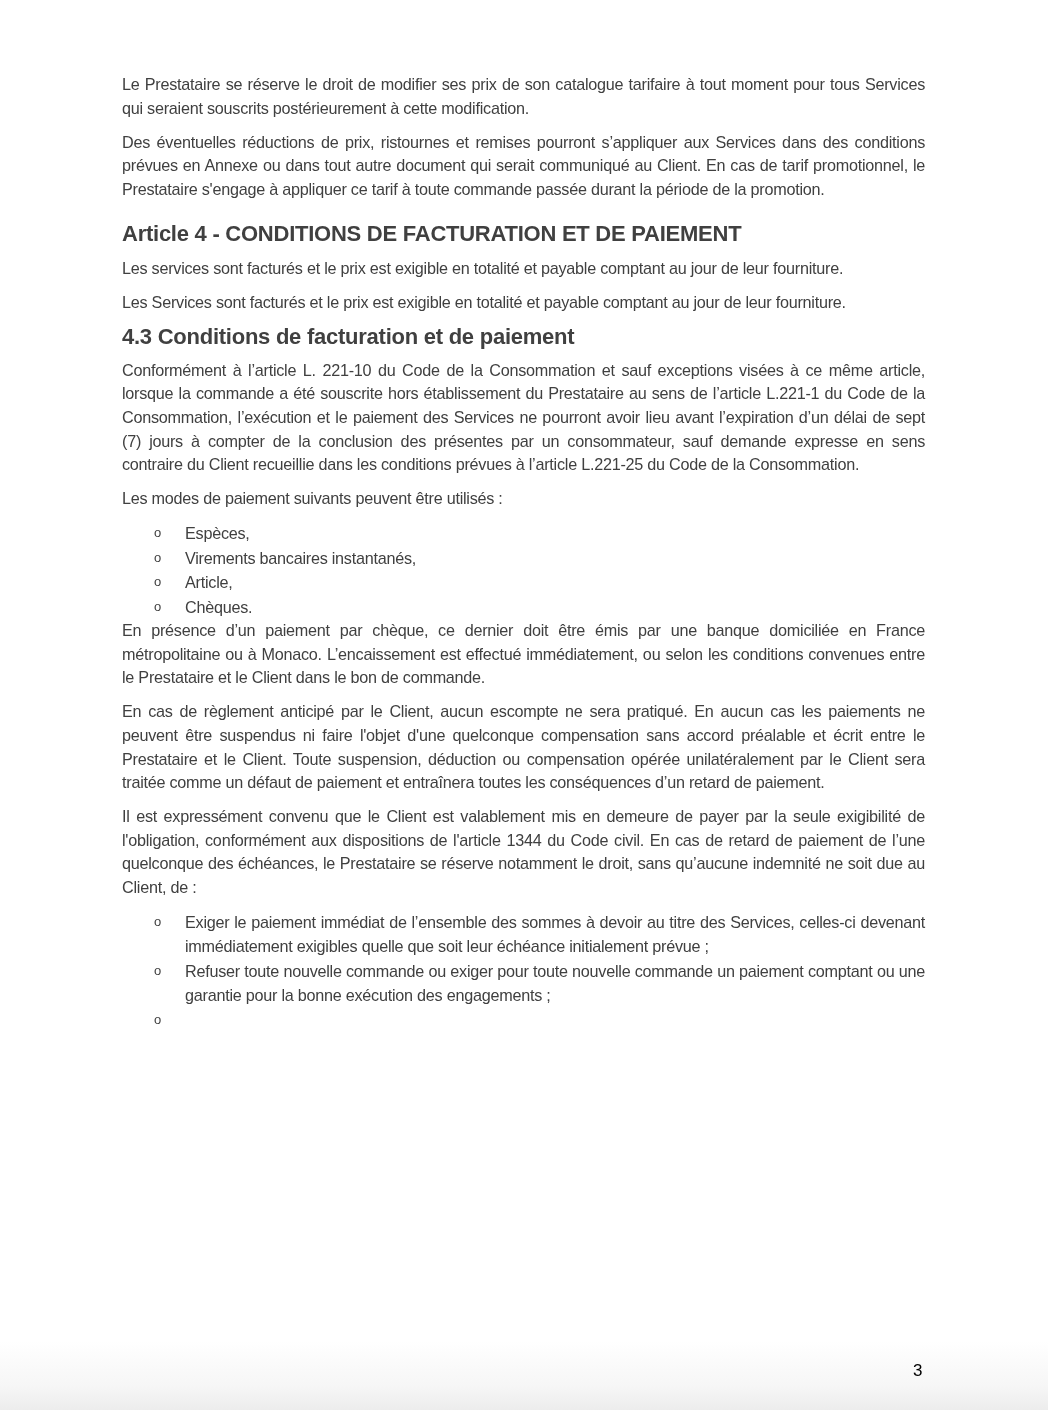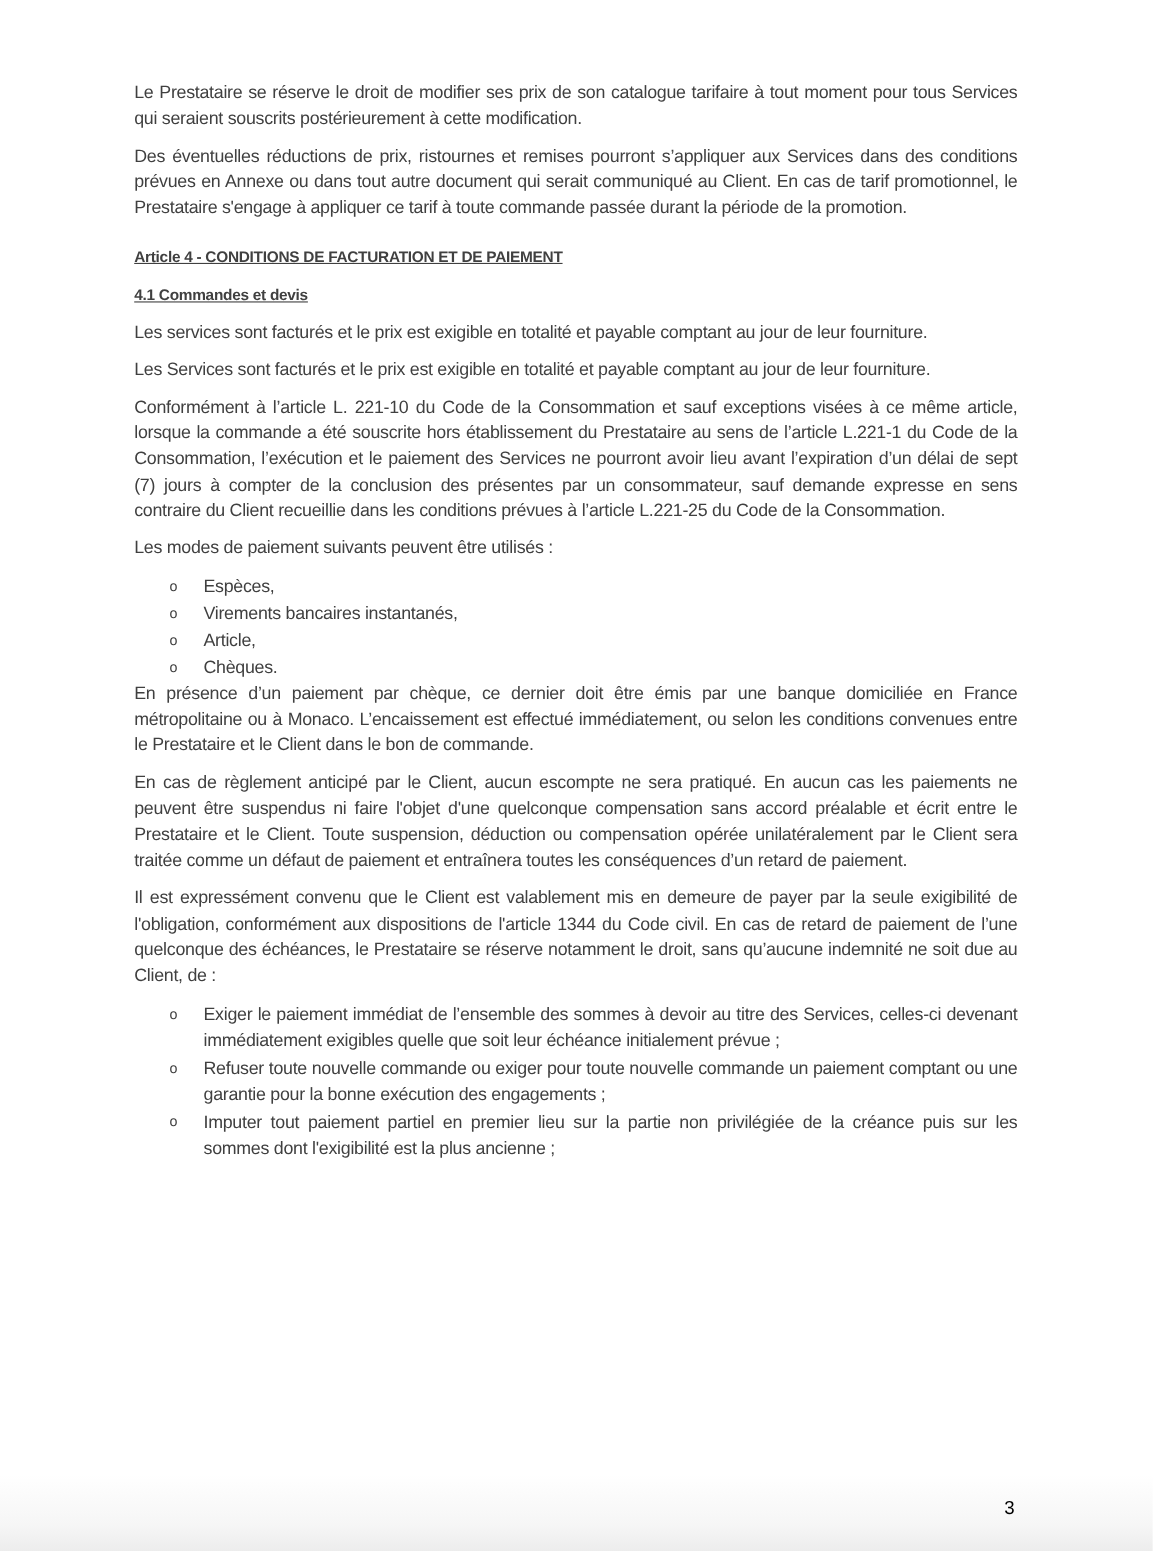--- a/index.html
+++ b/index.html
@@ -31,25 +31,24 @@
     p {
       margin: 0;
       font-size: 16.2px;
       line-height: 23.6px;
       text-align: justify;
       letter-spacing: -0.25px;
     }
     .para { margin-bottom: 10.5px; }
     .heading {
       font-weight: bold;
-      font-size: 14px;
+      font-size: 22px;
       line-height: 23.6px;
       margin: 0 0 10.5px 0;
       letter-spacing: -0.25px;
-      text-decoration: underline;
     }
     .article-title { margin-top: 21px; }
     ul.bullets {
       list-style: none;
       margin: 0;
       padding: 0;
     }
     ul.bullets li {
       position: relative;
       padding-left: 63px;
@@ -80,25 +79,25 @@
 <body>
 
 <div class="page">
   <div class="content">
 
     <p class="para">Le Prestataire se réserve le droit de modifier ses prix de son catalogue tarifaire à tout moment pour tous Services qui seraient souscrits postérieurement à cette modification.</p>
     <p class="para">Des éventuelles réductions de prix, ristournes et remises pourront s’appliquer aux Services dans des conditions prévues en Annexe ou dans tout autre document qui serait communiqué au Client.  En cas de tarif promotionnel, le Prestataire s'engage à appliquer ce tarif à toute commande passée durant la période de la promotion.</p>
 
     <div class="heading article-title">Article 4 - CONDITIONS DE FACTURATION ET DE PAIEMENT</div>
 
-    <div class="heading">4.1 Commandes et devis</div>
     <p class="para">Les services sont facturés et le prix est exigible en totalité et payable comptant au jour de leur fourniture.</p>
 
     <p class="para">Les Services sont facturés et le prix est exigible en totalité et payable comptant au jour de leur fourniture.</p>
 
+    <div class="heading">4.3 Conditions de facturation et de paiement</div>
     <p class="para">Conformément à l’article L. 221-10 du Code de la Consommation et sauf exceptions visées à ce même article, lorsque la commande a été souscrite hors établissement du Prestataire au sens de l’article L.221-1 du Code de la Consommation, l’exécution et le paiement des Services ne pourront avoir lieu avant l’expiration d’un délai de sept (7) jours à compter de la conclusion des présentes par un consommateur, sauf demande expresse en sens contraire du Client recueillie dans les conditions prévues à l’article L.221-25 du Code de la Consommation.</p>
 
     <p class="para">Les modes de paiement suivants peuvent être utilisés :</p>
 
     <ul class="bullets list-1">
       <li>
         <span class="bullet">o</span>
         <span>Espèces,</span>
       </li>
       <li>
@@ -123,20 +122,19 @@
       <li>
         <span class="bullet">o</span>
         <span>Exiger le paiement immédiat de l’ensemble des sommes à devoir au titre des Services, celles-ci devenant immédiatement exigibles quelle que soit leur échéance initialement prévue ;</span>
       </li>
       <li>
         <span class="bullet">o</span>
         <span>Refuser toute nouvelle commande ou exiger pour toute nouvelle commande un paiement comptant ou une garantie pour la bonne exécution des engagements ;</span>
       </li>
       <li>
         <span class="bullet">o</span>
-        <span>Imputer tout paiement partiel en premier lieu sur la partie non privilégiée de la créance puis sur les sommes dont l'exigibilité est la plus ancienne ;</span>
       </li>
     </ul>
 
   </div>
 
   <div class="page-number">3</div>
 </div>
 
 </body></html>

